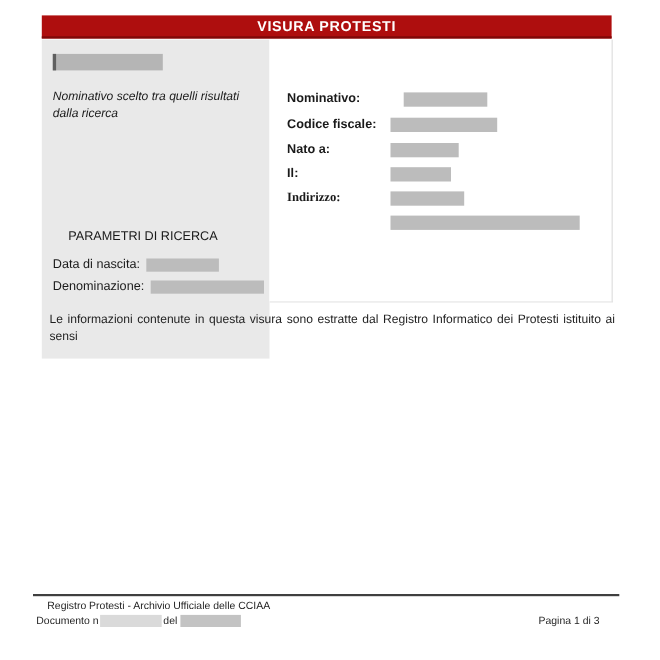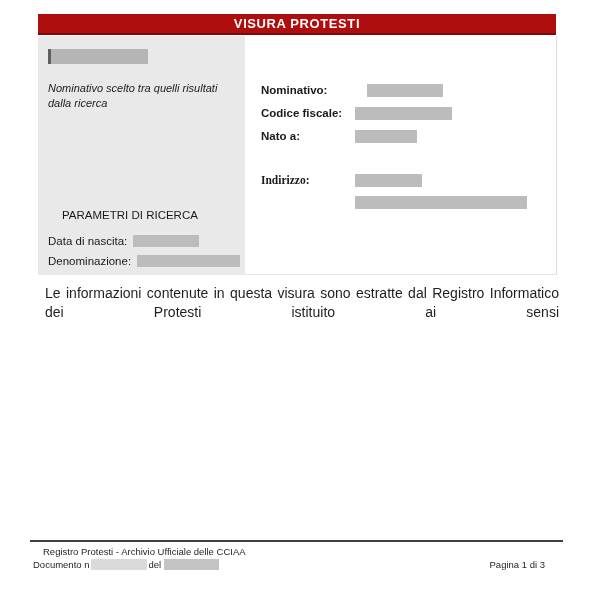--- a/index.html
+++ b/index.html
@@ -19,21 +19,21 @@
     background: #AE0E0E;
     border-bottom: 2px solid #7E0808;
     display: flex; align-items: center; justify-content: center;
   }
   .header-bar .title {
     color: #ffffff; font-weight: bold; font-size: 13px; letter-spacing: 0.6px;
   }
 
   
   .left-panel {
-    left: 38px; top: 36px; width: 207px; height: 239px;
+    left: 38px; top: 36px; width: 207px; height: 290px;
     background: #E9E9E9;
   }
   .right-panel {
     left: 245px; top: 36px; width: 312px; height: 239px;
     background: #ffffff;
     border-right: 1px solid #DCDCDC;
     border-bottom: 1px solid #E3E3E3;
     box-sizing: border-box;
   }
 
@@ -71,21 +71,21 @@
   .rp-row-1 { top: 48px; gap: 12px; }
   .rp-row-2 { top: 71px; }
   .rp-row-3 { top: 94px; justify-content: flex-end; }
   .rp-row-4 { top: 116px; }
   .rp-row-5 { top: 138px; font-family: Liberation Serif, serif; }
   .rp-row-6 { top: 160px; }
 
   
   .info-text {
     left: 45px; top: 284px; width: 514px;
-    font-size: 14px; line-height: 1.35; color: #1f1f1f;
+    font-size: 11px; line-height: 1.35; color: #1f1f1f;
   }
   .info-text .line1 { text-align: justify; text-align-last: justify; }
 
   
   .footer-line {
     left: 30px; top: 540px; width: 533px; height: 2px;
     background: #3F3F3F;
   }
   .footer-source {
     left: 43px; top: 546px; font-size: 9.5px; color: #1f1f1f;
@@ -132,20 +132,24 @@
     <span class="redaction" style="width:76px;"></span>
   </div>
   <div class="abs rp-row rp-row-2">
     <span class="label">Codice fiscale:</span>
     <span class="redaction" style="width:97px;"></span>
   </div>
   <div class="abs rp-row rp-row-3">
     <span class="label">Nato a:</span>
     <span class="redaction" style="width:62px;"></span>
   </div>
+  <div class="abs rp-row rp-row-4">
+    <span class="label">Il:</span>
+    <span class="redaction" style="width:55px;"></span>
+  </div>
   <div class="abs rp-row rp-row-5">
     <span class="label">Indirizzo:</span>
     <span class="redaction" style="width:67px;"></span>
   </div>
   <div class="abs rp-row rp-row-6">
     <span class="label"></span>
     <span class="redaction" style="width:172px;"></span>
   </div>
 </div>
 

